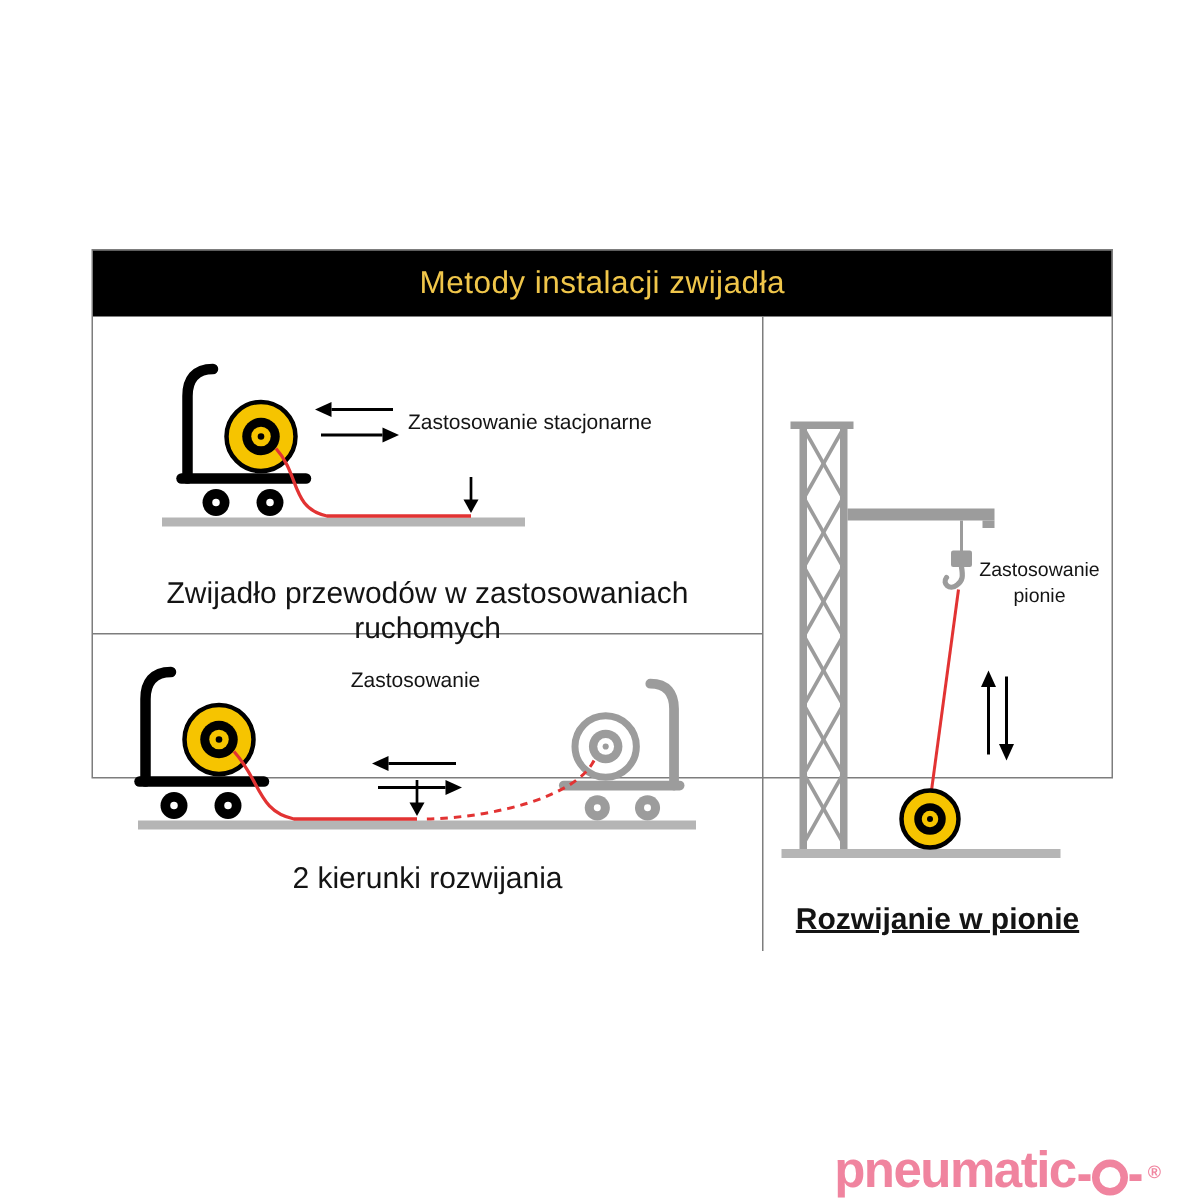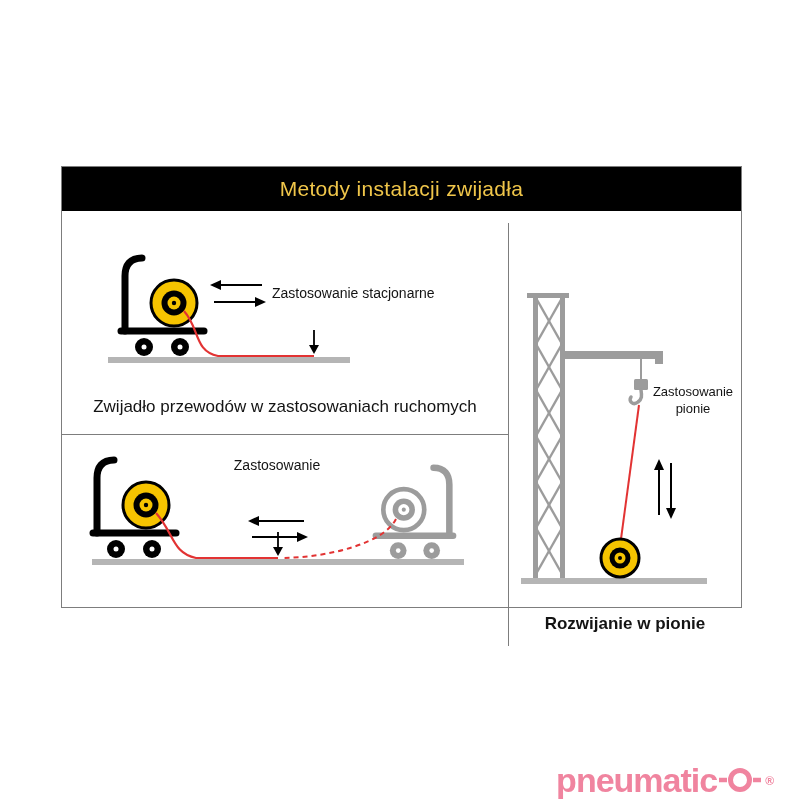--- a/index.html
+++ b/index.html
@@ -8,39 +8,39 @@
     --reel-yellow:#f6c400;
     --hose-red:#e23333;
     --logo-pink:#f0849f;
     --ground-gray:#b5b5b5;
     --ghost-gray:#9c9c9c;
     --ink:#141414;
     --frame-border:#7d7d7d;
   }
   html,body{width:800px;height:800px;background:#fff;
     font-family:"Liberation Sans", sans-serif; position:relative; overflow:hidden;}
-  .frame{position:absolute; left:61px; top:166px; width:681px; height:442px;
+  .frame{position:absolute; left:61px; top:166px; width:681px; height:353px;
     border:1px solid var(--frame-border); background:#fff;}
   .header{height:44px; background:#000; display:flex; align-items:center; justify-content:center;}
   .header .title{color:var(--title-yellow); font-size:21px; font-weight:500; letter-spacing:.3px;}
-  .body{position:relative; height:423px; display:flex;margin-top:12px;}
+  .body{position:relative; height:423px; display:flex;}
   .left-col{width:447px; border-right:1px solid var(--frame-border); display:flex; flex-direction:column;}
   .panel{position:relative;}
   .panel-top{height:212px; border-bottom:1px solid var(--frame-border);}
   .panel-bottom{flex:1;}
   .right-col{position:relative; flex:1;}
   svg.fill{position:absolute; left:0; top:0;}
-  .caption{position:absolute; width:100%; text-align:center; font-size:17px; color:var(--ink);}
-  .caption.bold{font-weight:bold;}
+  .caption{position:absolute; width:100%; text-align:center; font-size:20px; color:var(--ink);}
+  .caption.bold{font-weight:bold;text-decoration:underline;}
   .caption .line{display:block; line-height:22px;}
   .label{position:absolute; font-size:14px; color:var(--ink);}
   .label .line{display:block; line-height:21px; text-align:center;}
   .label-small{position:absolute; font-size:13px; color:var(--ink); width:92px; text-align:center;}
   .label-small .line{display:block; line-height:17px;}
-  .logo{position:absolute; top:761px; right:26px; display:flex; align-items:flex-start;
+  .logo{position:absolute; top:761px; right:26px; display:flex; align-items:flex-end;
     color:var(--logo-pink); font-weight:bold; font-size:34px; letter-spacing:-1px;}
   .logo .reg{font-size:12px; letter-spacing:0; margin-left:2px; align-self:center;}
 </style>
 </head>
 <body>
 
 <div class="frame">
 
   <div class="header">
     <span class="title">Metody instalacji zwijadła</span>
@@ -140,20 +140,21 @@
 
           <g>
             <line x1="216" y1="97" x2="216" y2="113" stroke="#000" stroke-width="1.8"></line>
             <polygon points="211,112 221,112 216,121" fill="#000"></polygon>
           </g>
         </svg>
         <div class="label" style="left:150px; top:20px; width:130px;">
           <span class="line">Zastosowanie</span>
         </div>
         <div class="caption" style="top:152px;">
+          <span class="line">2 kierunki rozwijania</span>
         </div>
       </div>
 
     </div>
 
     <div class="right-col">
       <svg class="fill" width="233" height="423" viewBox="0 0 233 423">
 
         <rect x="12" y="355" width="186" height="6" fill="#b5b5b5"></rect>
 

